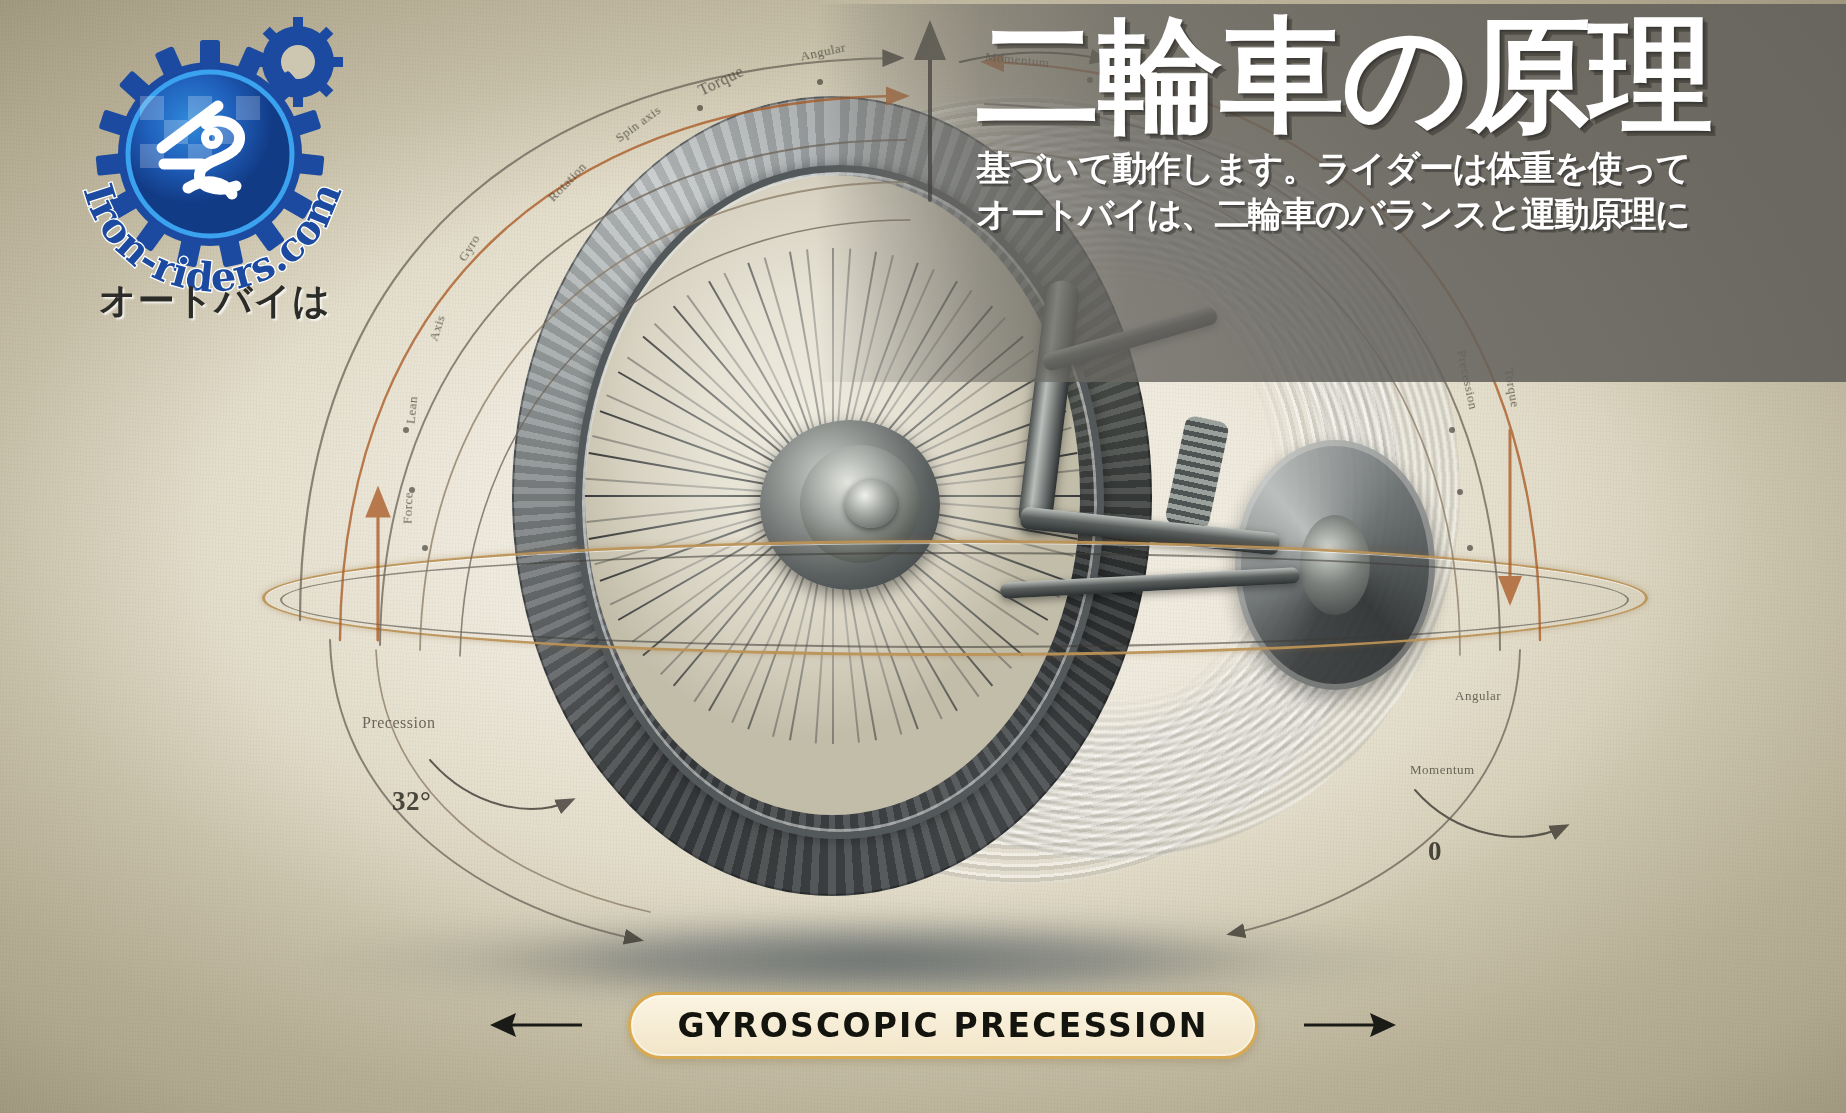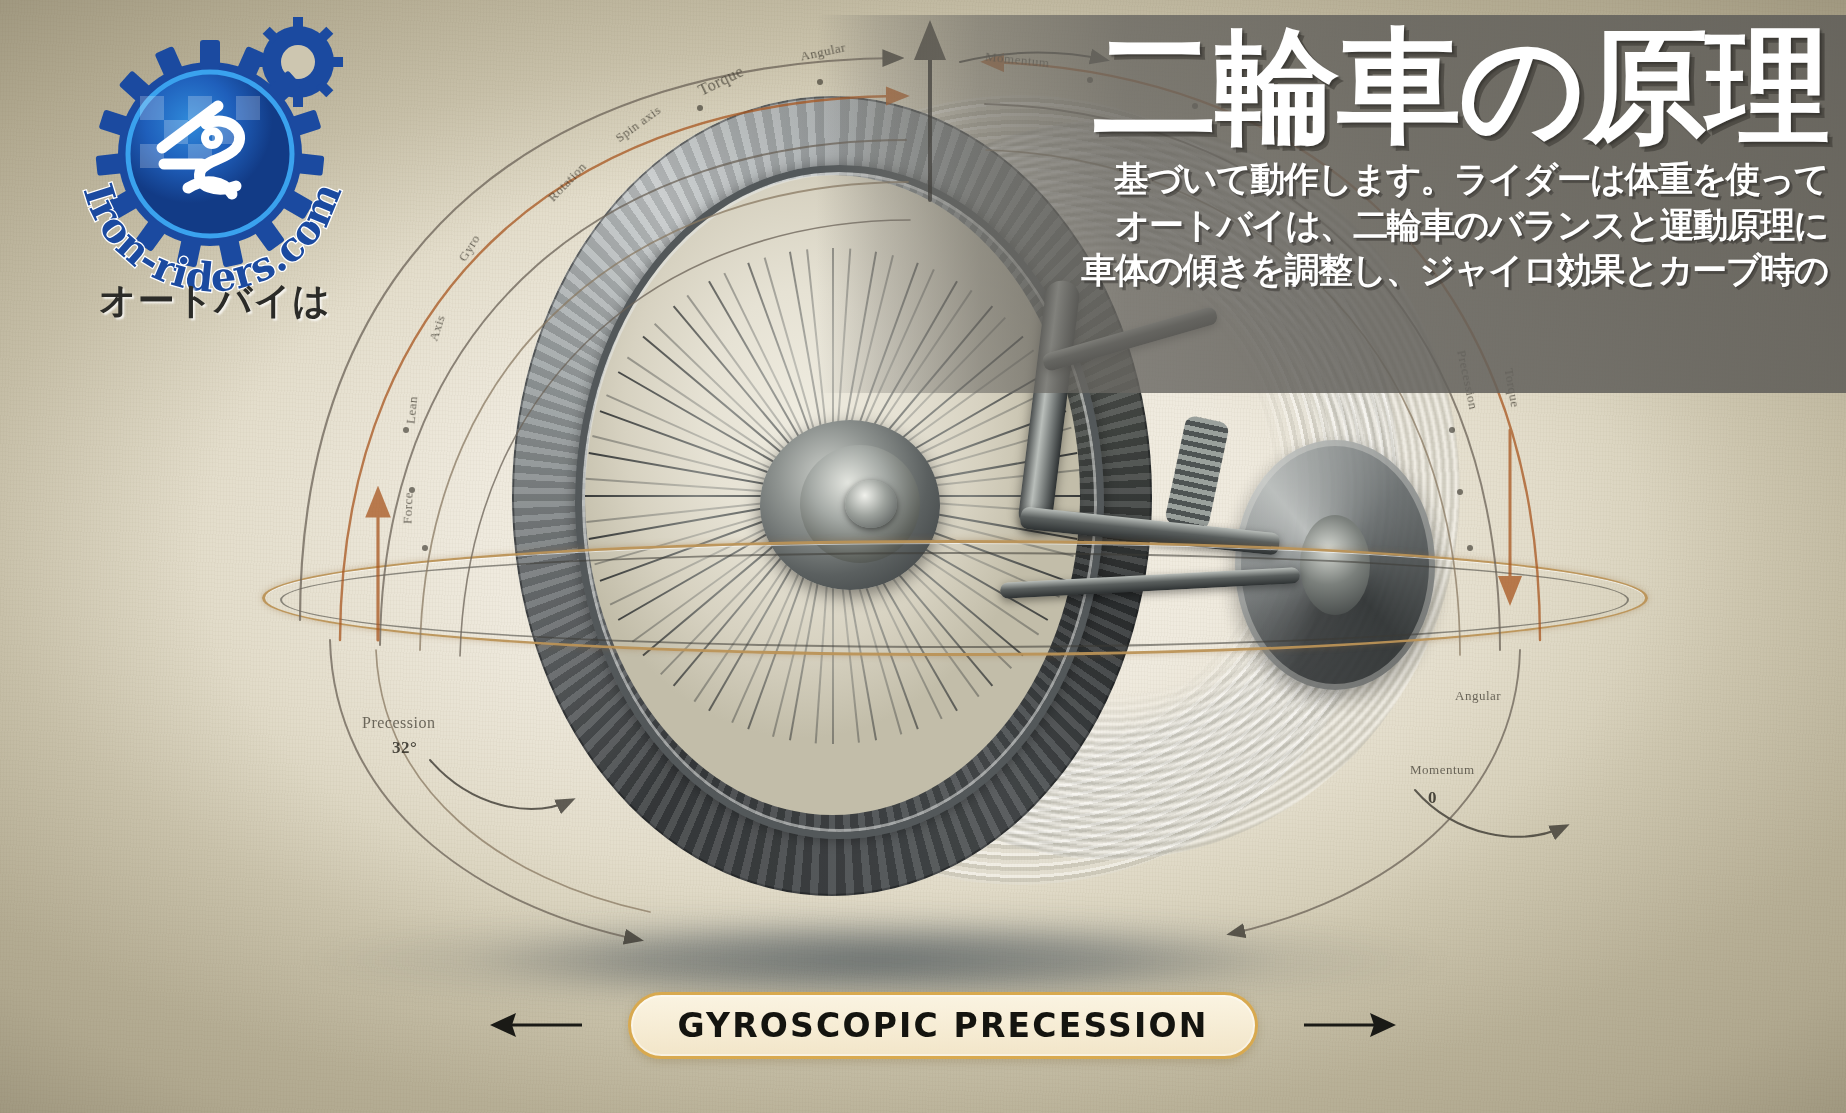--- a/index.html
+++ b/index.html
@@ -161,33 +161,32 @@
 
   
   .annot{
     position:absolute;color:rgba(58,54,44,.72);
     font-family:"Liberation Serif","DejaVu Serif",serif;
     letter-spacing:.5px;white-space:nowrap;
     filter:blur(.45px);
   }
   .annot.tiny{font-size:13px;}
   .annot.sm{font-size:16px;}
-  .annot.deg{font-size:17px;font-weight:bold;color:rgba(40,38,30,.82);}
+  .annot.deg{font-size:27px;font-weight:bold;color:rgba(40,38,30,.82);margin-top:48px;}
 
   
   .panel{
-    position:absolute;right:0;top:15px;width:1030px;height:378px;
+    position:absolute;right:0;top:4px;width:1030px;height:378px;
     background:linear-gradient(90deg,
       rgba(120,118,112,0) 0%,
       rgba(118,116,110,.30) 6%,
       rgba(110,108,102,.62) 16%,
       rgba(104,102,97,.80) 30%,
       rgba(100,98,93,.86) 55%,
       rgba(96,94,89,.88) 100%);
-    text-align:right;
   }
   .panel-inner{
     position:absolute;left:160px;top:8px;right:18px;
   }
   .headline{
     font-family:"DejaVu Sans","Liberation Sans",sans-serif;
     font-weight:bold;
     font-size:124px;
     line-height:1.02;
     color:#ffffff;
@@ -504,21 +503,20 @@
     </svg>
   </div>
   <div class="logo-jp">オートバイは</div>
 
   <div class="panel">
     <div class="panel-inner">
       <div class="headline">二輪車の原理</div>
       <div class="body-copy">
         <div>基づいて動作します。ライダーは体重を使って</div>
         <div>オートバイは、二輪車のバランスと運動原理に</div>
-        <div>車体の傾きを調整し、ジャイロ効果とカーブ時の</div>
       </div>
     </div>
   </div>
 
   <div class="caption-row">
     <svg class="cap-arrow left" width="92" height="30" viewBox="0 0 92 30">
       <line x1="92" y1="15" x2="22" y2="15" stroke="#1a1a16" stroke-width="3"></line>
       <path d="M0,15 L26,3 L22,15 L26,27 z" fill="#1a1a16"></path>
     </svg>
 

